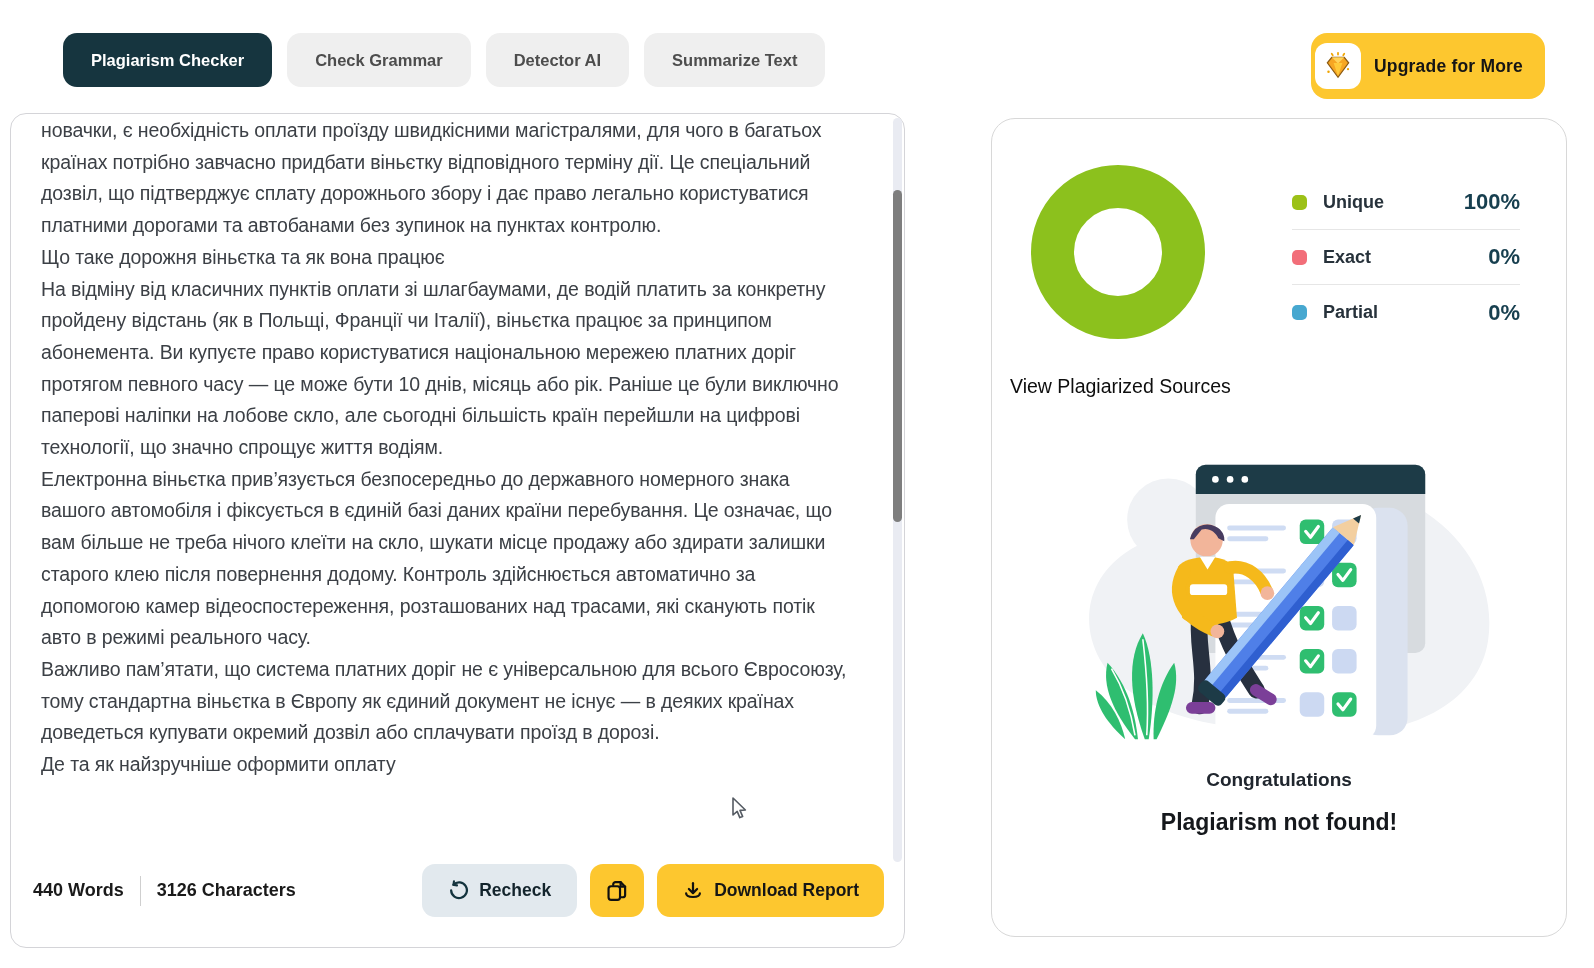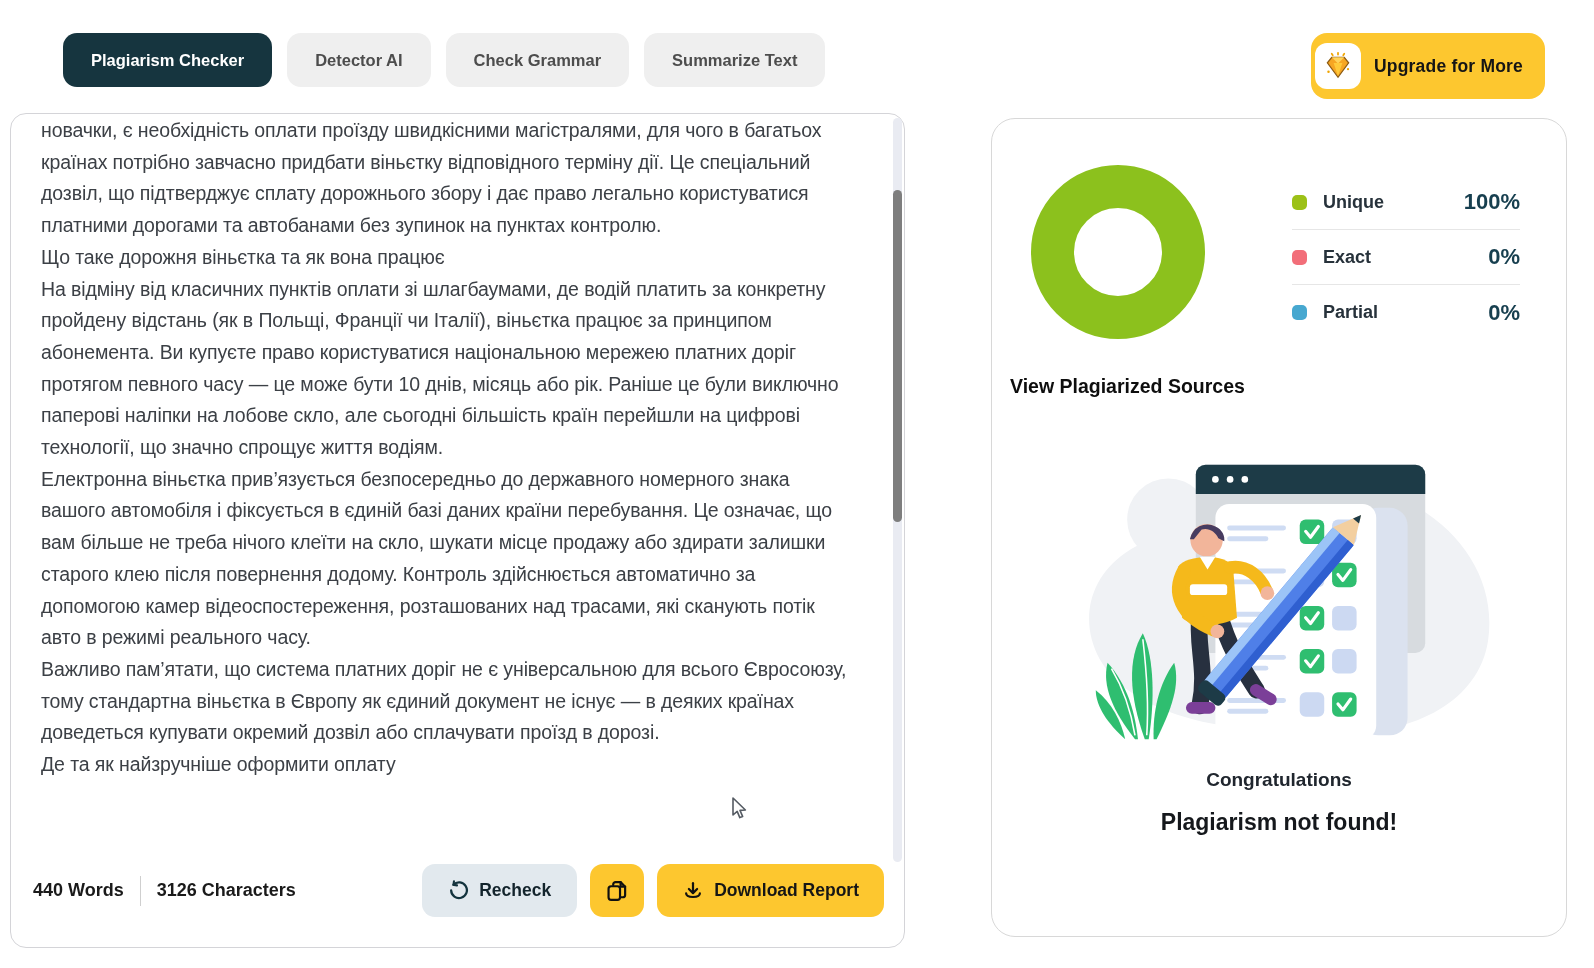--- a/index.html
+++ b/index.html
@@ -46,37 +46,37 @@
   .results-card { position:absolute; left:991px; top:118px; width:576px; height:819px;
     border:1px solid #d8d8d8; border-radius:24px; background:#fff; }
   .donut-wrap { position:absolute; left:38px; top:45px; width:176px; height:176px; }
   .legend { position:absolute; left:300px; top:56px; width:228px; }
   .legend-row { display:flex; align-items:center; height:55px; }
   .legend-row.bordered { border-bottom:1px solid #e6e6e6; }
   .legend-dot { width:15px; height:15px; border-radius:5px; margin-right:16px; flex:0 0 auto; }
   .legend-label { font-size:18px; font-weight:700; color:#27323b; }
   .legend-value { margin-left:auto; font-size:22px; font-weight:800; color:#173f4f; }
   .sources-heading { position:absolute; left:18px; top:256px; font-size:19.5px;
-    font-weight:700; color:#0e0e0e; cursor:pointer;text-align:right; }
+    font-weight:400; color:#0e0e0e; cursor:pointer;text-align:right; }
   .illustration { position:absolute; left:78px; top:330px; }
   .congrats-title { position:absolute; left:0; right:0; top:650px; text-align:center;
     font-size:19px; font-weight:800; color:#20262e; }
   .congrats-msg { position:absolute; left:0; right:0; top:690px; text-align:center;
     font-size:23px; font-weight:800; color:#15181c; }
 
   .mouse-cursor { position:absolute; left:730px; top:797px; }
 </style>
 </head>
 <body>
 
 <div class="topbar">
   <div class="tabs">
     <div class="tab active">Plagiarism Checker</div>
+    <div class="tab">Check Grammar</div>
     <div class="tab">Detector AI</div>
-    <div class="tab">Check Grammar</div>
     <div class="tab">Summarize Text</div>
   </div>
   <div class="upgrade-btn">
     <span class="upgrade-iconbox">
       <svg width="30" height="30" viewBox="0 0 24 24">
         <polygon points="12,21 3.5,9.5 7,5 17,5 20.5,9.5" fill="#f6a623" stroke="#8a5a14" stroke-width="1"></polygon>
         <polygon points="7,5 12,10 17,5" fill="#ffd45c"></polygon>
         <polygon points="8.5,9.5 12,20 15.5,9.5" fill="#ffca3a"></polygon>
         <line x1="7" y1="2.2" x2="7.8" y2="3.4" stroke="#f0a500" stroke-width="1.4" stroke-linecap="round"></line>
         <line x1="12" y1="1.4" x2="12" y2="2.8" stroke="#f0a500" stroke-width="1.4" stroke-linecap="round"></line>

